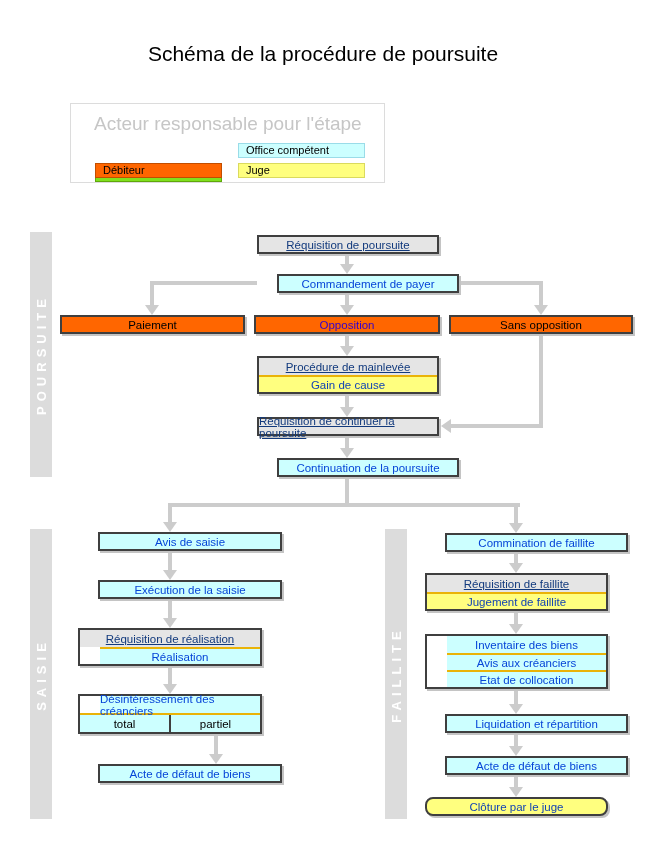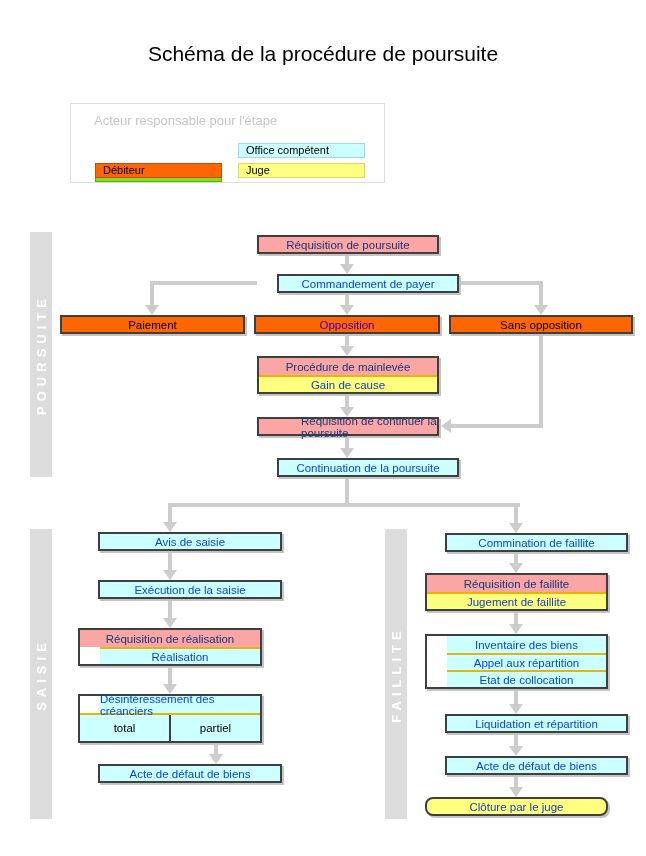--- a/index.html
+++ b/index.html
@@ -6,21 +6,21 @@
   html,body { background:#ffffff; }
   body { width:646px; height:856px; font-family:"Liberation Sans", sans-serif; }
   .canvas { position:relative; width:646px; height:856px; background:#ffffff; overflow:hidden; }
 
   .title { position:absolute; top:42px; left:0; width:100%; text-align:center;
            font-size:21px; color:#000; font-weight:400; }
 
   
   .legend { position:absolute; left:70px; top:103px; width:315px; height:80px;
             border:1px solid #DCDCDC; background:#fff; }
-  .legend-title { position:absolute; left:23px; top:9px; font-size:13px; color:#C6C6C6; }
+  .legend-title { position:absolute; left:23px; top:9px; font-size:19px; color:#C6C6C6; }
   .sw { position:absolute; width:127px; height:15px; font-size:11px; line-height:13px;
         color:#000; padding-left:7px; }
   .sw-green  { background:#80E01E; border:1px solid #5FA80A; }
   .sw-cyan   { background:#CCFFFF; border:1px solid #9ADCE8; }
   .sw-orange { background:#FF6600; border:1px solid #C24E00; }
   .sw-yellow { background:#FFFF7F; border:1px solid #DADA5E; }
 
   
   .vbar { position:absolute; width:22px; background:#DCDCDC; display:flex;
           align-items:center; justify-content:center; }
@@ -36,25 +36,25 @@
 
   
   .node { position:absolute; height:19px; border:2px solid #3F3F3F;
           display:flex; align-items:center; justify-content:center;
           font-size:11.5px; box-shadow:2px 2px 0 #C4C4C4; }
   .group { position:absolute; border:2px solid #3F3F3F; box-shadow:2px 2px 0 #C4C4C4; }
   .row { height:17px; display:flex; align-items:center; justify-content:center;
          font-size:11.5px; }
   .row + .row, .row-split { border-top:2px solid #eab308; }
   .row-split { display:flex; }
-  .cell { flex:1; height:26px; display:flex; align-items:center; justify-content:center;
+  .cell { flex:1; height:17px; display:flex; align-items:center; justify-content:center;
           font-size:11.5px; background:#CCFFFF; color:#000; }
   .cell + .cell { border-left:2px solid #3F3F3F; }
 
-  .green  { background:#fca5a5; color:#123A7D; }
+  .green  { background:#e5e5e5; color:#123A7D;text-decoration:underline; }
   .cyan   { background:#CCFFFF; color:#0645D8;margin-left:20px; }
   .yellow { background:#FFFF7F; color:#1243B5; }
   .orange { background:#FF6600; color:#000000; }
   .txt-black  { color:#000000; }
   .txt-indigo { color:#3300CC; }
 </style>
 </head>
 <body>
 
 <div class="canvas">
@@ -144,21 +144,21 @@
   <div class="node cyan" style="left:257px; top:274px; width:182px;">Commandement de payer</div>
   <div class="node orange txt-black" style="left:60px; top:315px; width:185px;">Paiement</div>
   <div class="node orange txt-indigo" style="left:254px; top:315px; width:186px;">Opposition</div>
   <div class="node orange txt-black" style="left:449px; top:315px; width:184px;">Sans opposition</div>
 
   <div class="group" style="left:257px; top:356px; width:182px;">
     <div class="row green">Procédure de mainlevée</div>
     <div class="row yellow">Gain de cause</div>
   </div>
 
-  <div class="node green" style="left:257px; top:417px; width:182px;padding-left:42px;">Réquisition de continuer la poursuite</div>
+  <div class="node green" style="left:257px; top:417px; width:182px;">Réquisition de continuer la poursuite</div>
   <div class="node cyan" style="left:257px; top:458px; width:182px;">Continuation de la poursuite</div>
 
   <div class="node cyan" style="left:78px; top:580px; width:184px;">Exécution de la saisie</div>
   <div class="node cyan" style="left:78px; top:532px; width:184px;">Avis de saisie</div>
 
   <div class="group" style="left:78px; top:628px; width:184px;">
     <div class="row green">Réquisition de réalisation</div>
     <div class="row cyan">Réalisation</div>
   </div>
 
@@ -174,21 +174,21 @@
 
   <div class="node cyan" style="left:425px; top:533px; width:183px;">Commination de faillite</div>
 
   <div class="group" style="left:425px; top:573px; width:183px;">
     <div class="row green">Réquisition de faillite</div>
     <div class="row yellow">Jugement de faillite</div>
   </div>
 
   <div class="group" style="left:425px; top:634px; width:183px;">
     <div class="row cyan">Inventaire des biens</div>
-    <div class="row cyan">Appel aux répartition</div>
+    <div class="row cyan">Avis aux créanciers</div>
     <div class="row cyan">Etat de collocation</div>
   </div>
 
   <div class="node cyan" style="left:425px; top:714px; width:183px;">Liquidation et répartition</div>
   <div class="node cyan" style="left:425px; top:756px; width:183px;">Acte de défaut de biens</div>
   <div class="node yellow" style="left:425px; top:797px; width:183px;border-radius:8px;">Clôture par le juge</div>
 
 </div>
 
 </body></html>

